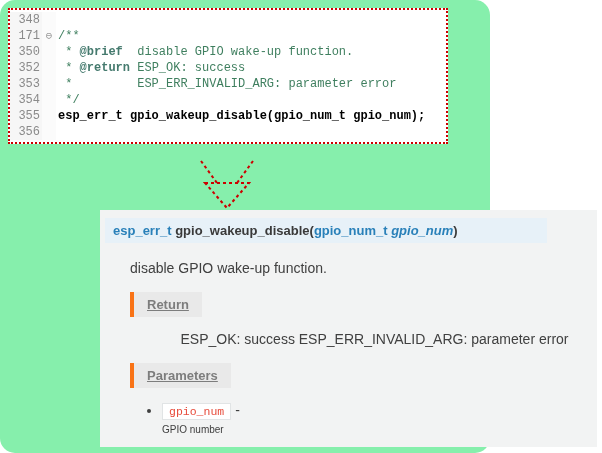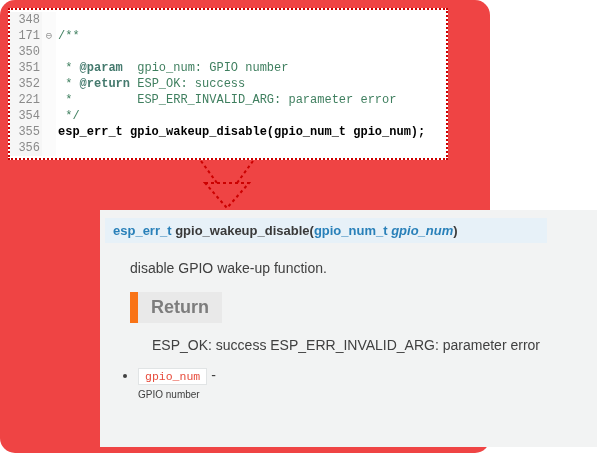--- a/index.html
+++ b/index.html
@@ -1,21 +1,21 @@
 <!DOCTYPE html>
 <html style="--accent-red: #cc0000; --comment-green: #3F7F5F; --doxytag-teal: #457A6E; --link-blue: #2980b9; --sig-bg: #e7f1f8; --panel-bg: #f2f3f3; --param-red: #e74c3c;"><head>
 <meta charset="utf-8">
 <style>
   :root{
     --accent-red:#cc0000; --comment-green:#3F7F5F; --doxytag-teal:#457A6E;
     --link-blue:#2980b9; --sig-bg:#e7f1f8; --panel-bg:#f2f3f3; --param-red:#e74c3c;
   }
   *{box-sizing:border-box;margin:0;padding:0;}
   body{width:602px;height:453px;background:#ffffff;font-family:"Liberation Sans",sans-serif;overflow:hidden;}
-  .stage{position:relative;width:490px;height:453px;background:#ef4444;border-radius:15px;}
+  .stage{position:relative;width:490px;height:453px;background:#86efac;border-radius:15px;}
 
   
   .code-box{
     position:absolute;left:8px;top:8px;width:440px;
     border:2px dotted var(--accent-red);background:#fff;padding:2px 0 2px 0;
   }
   .code-line{display:flex;height:16px;line-height:16px;
     font-family:"Liberation Mono","DejaVu Sans Mono",monospace;font-size:12px;}
   .gutter-num{width:32px;text-align:right;color:#8a8a8a;background:#f6f6f6;padding-right:2px;flex:none;}
   .fold-col{width:14px;flex:none;color:#9a9a9a;text-align:center;font-size:11px;background:#fbfbfb;}
@@ -38,26 +38,26 @@
   }
   .sig .ret,.sig .ptype{color:var(--link-blue);font-weight:bold;}
   .sig .fname{color:#3a3a3a;font-weight:bold;}
   .sig .paren{color:#3a3a3a;font-weight:bold;}
   .sig .pname{color:var(--link-blue);font-weight:bold;font-style:italic;}
 
   .brief{margin:17px 0 0 30px;font-size:14px;color:#404040;}
 
   .rubric{
     display:inline-block;margin:16px 0 0 30px;background:#e9e9e9;
-    border-left:8px solid #f97316;padding:5px 13px;color:#7d7d7d;
-    font-size:18px;font-weight:bold;
+    border-left:4px solid #f97316;padding:5px 13px;color:#7d7d7d;
+    font-size:13px;font-weight:bold;text-decoration:underline;
   }
-  .return-text{margin:14px 0 0 52px;font-size:14px;color:#404040;}
+  .return-text{margin:14px 0 0 52px;font-size:14px;color:#404040;text-align:center;}
 
-  .param-list{margin:14px 0 0 38px;list-style:disc;color:#404040;}
+  .param-list{margin:14px 0 0 62px;list-style:disc;color:#404040;}
   .param-list li{font-size:14px;}
   .param-code{
     display:inline-block;font-family:"Liberation Mono","DejaVu Sans Mono",monospace;
     font-size:11.5px;color:var(--param-red);background:#ffffff;
     border:1px solid #e1e4e5;padding:1px 6px;margin-right:4px;
   }
   .param-desc{margin:4px 0 0 0;font-size:10px;color:#404040;}
 </style>
 </head>
 <body>
@@ -72,33 +72,29 @@
           <span class="code-text"></span>
         </div>
         <div class="code-line">
           <span class="gutter-num">171</span>
           <span class="fold-col">⊖</span>
           <span class="code-text"><span class="comment">/**</span></span>
         </div>
         <div class="code-line">
           <span class="gutter-num">350</span>
           <span class="fold-col"></span>
-        </div>
-        <div class="code-line">
-          <span class="gutter-num">351</span>
-          <span class="fold-col"></span>
-          <span class="code-text"><span class="comment"> * </span><span class="tag">@param</span><span class="comment">  gpio_num: GPIO number</span></span>
+          <span class="code-text"><span class="comment"> * </span><span class="tag">@brief</span><span class="comment">  disable GPIO wake-up function.</span></span>
         </div>
         <div class="code-line">
           <span class="gutter-num">352</span>
           <span class="fold-col"></span>
           <span class="code-text"><span class="comment"> * </span><span class="tag">@return</span><span class="comment"> ESP_OK: success</span></span>
         </div>
         <div class="code-line">
-          <span class="gutter-num">221</span>
+          <span class="gutter-num">353</span>
           <span class="fold-col"></span>
           <span class="code-text"><span class="comment"> *         ESP_ERR_INVALID_ARG: parameter error</span></span>
         </div>
         <div class="code-line">
           <span class="gutter-num">354</span>
           <span class="fold-col"></span>
           <span class="code-text"><span class="comment"> */</span></span>
         </div>
         <div class="code-line">
           <span class="gutter-num">355</span>
@@ -126,20 +122,21 @@
   <div class="doc-panel">
 
     <div class="sig"><span class="ret">esp_err_t </span><span class="fname">gpio_wakeup_disable</span><span class="paren">(</span><span class="ptype">gpio_num_t </span><span class="pname">gpio_num</span><span class="paren">)</span></div>
 
     <div class="brief">disable GPIO wake-up function.</div>
 
     <div><span class="rubric">Return</span></div>
 
     <div class="return-text">ESP_OK: success ESP_ERR_INVALID_ARG: parameter error</div>
 
+    <div><span class="rubric">Parameters</span></div>
 
     <ul class="param-list">
       <li>
         <code class="param-code">gpio_num</code><span>-</span>
         <div class="param-desc">GPIO number</div>
       </li>
     </ul>
 
   </div>
 </div>

